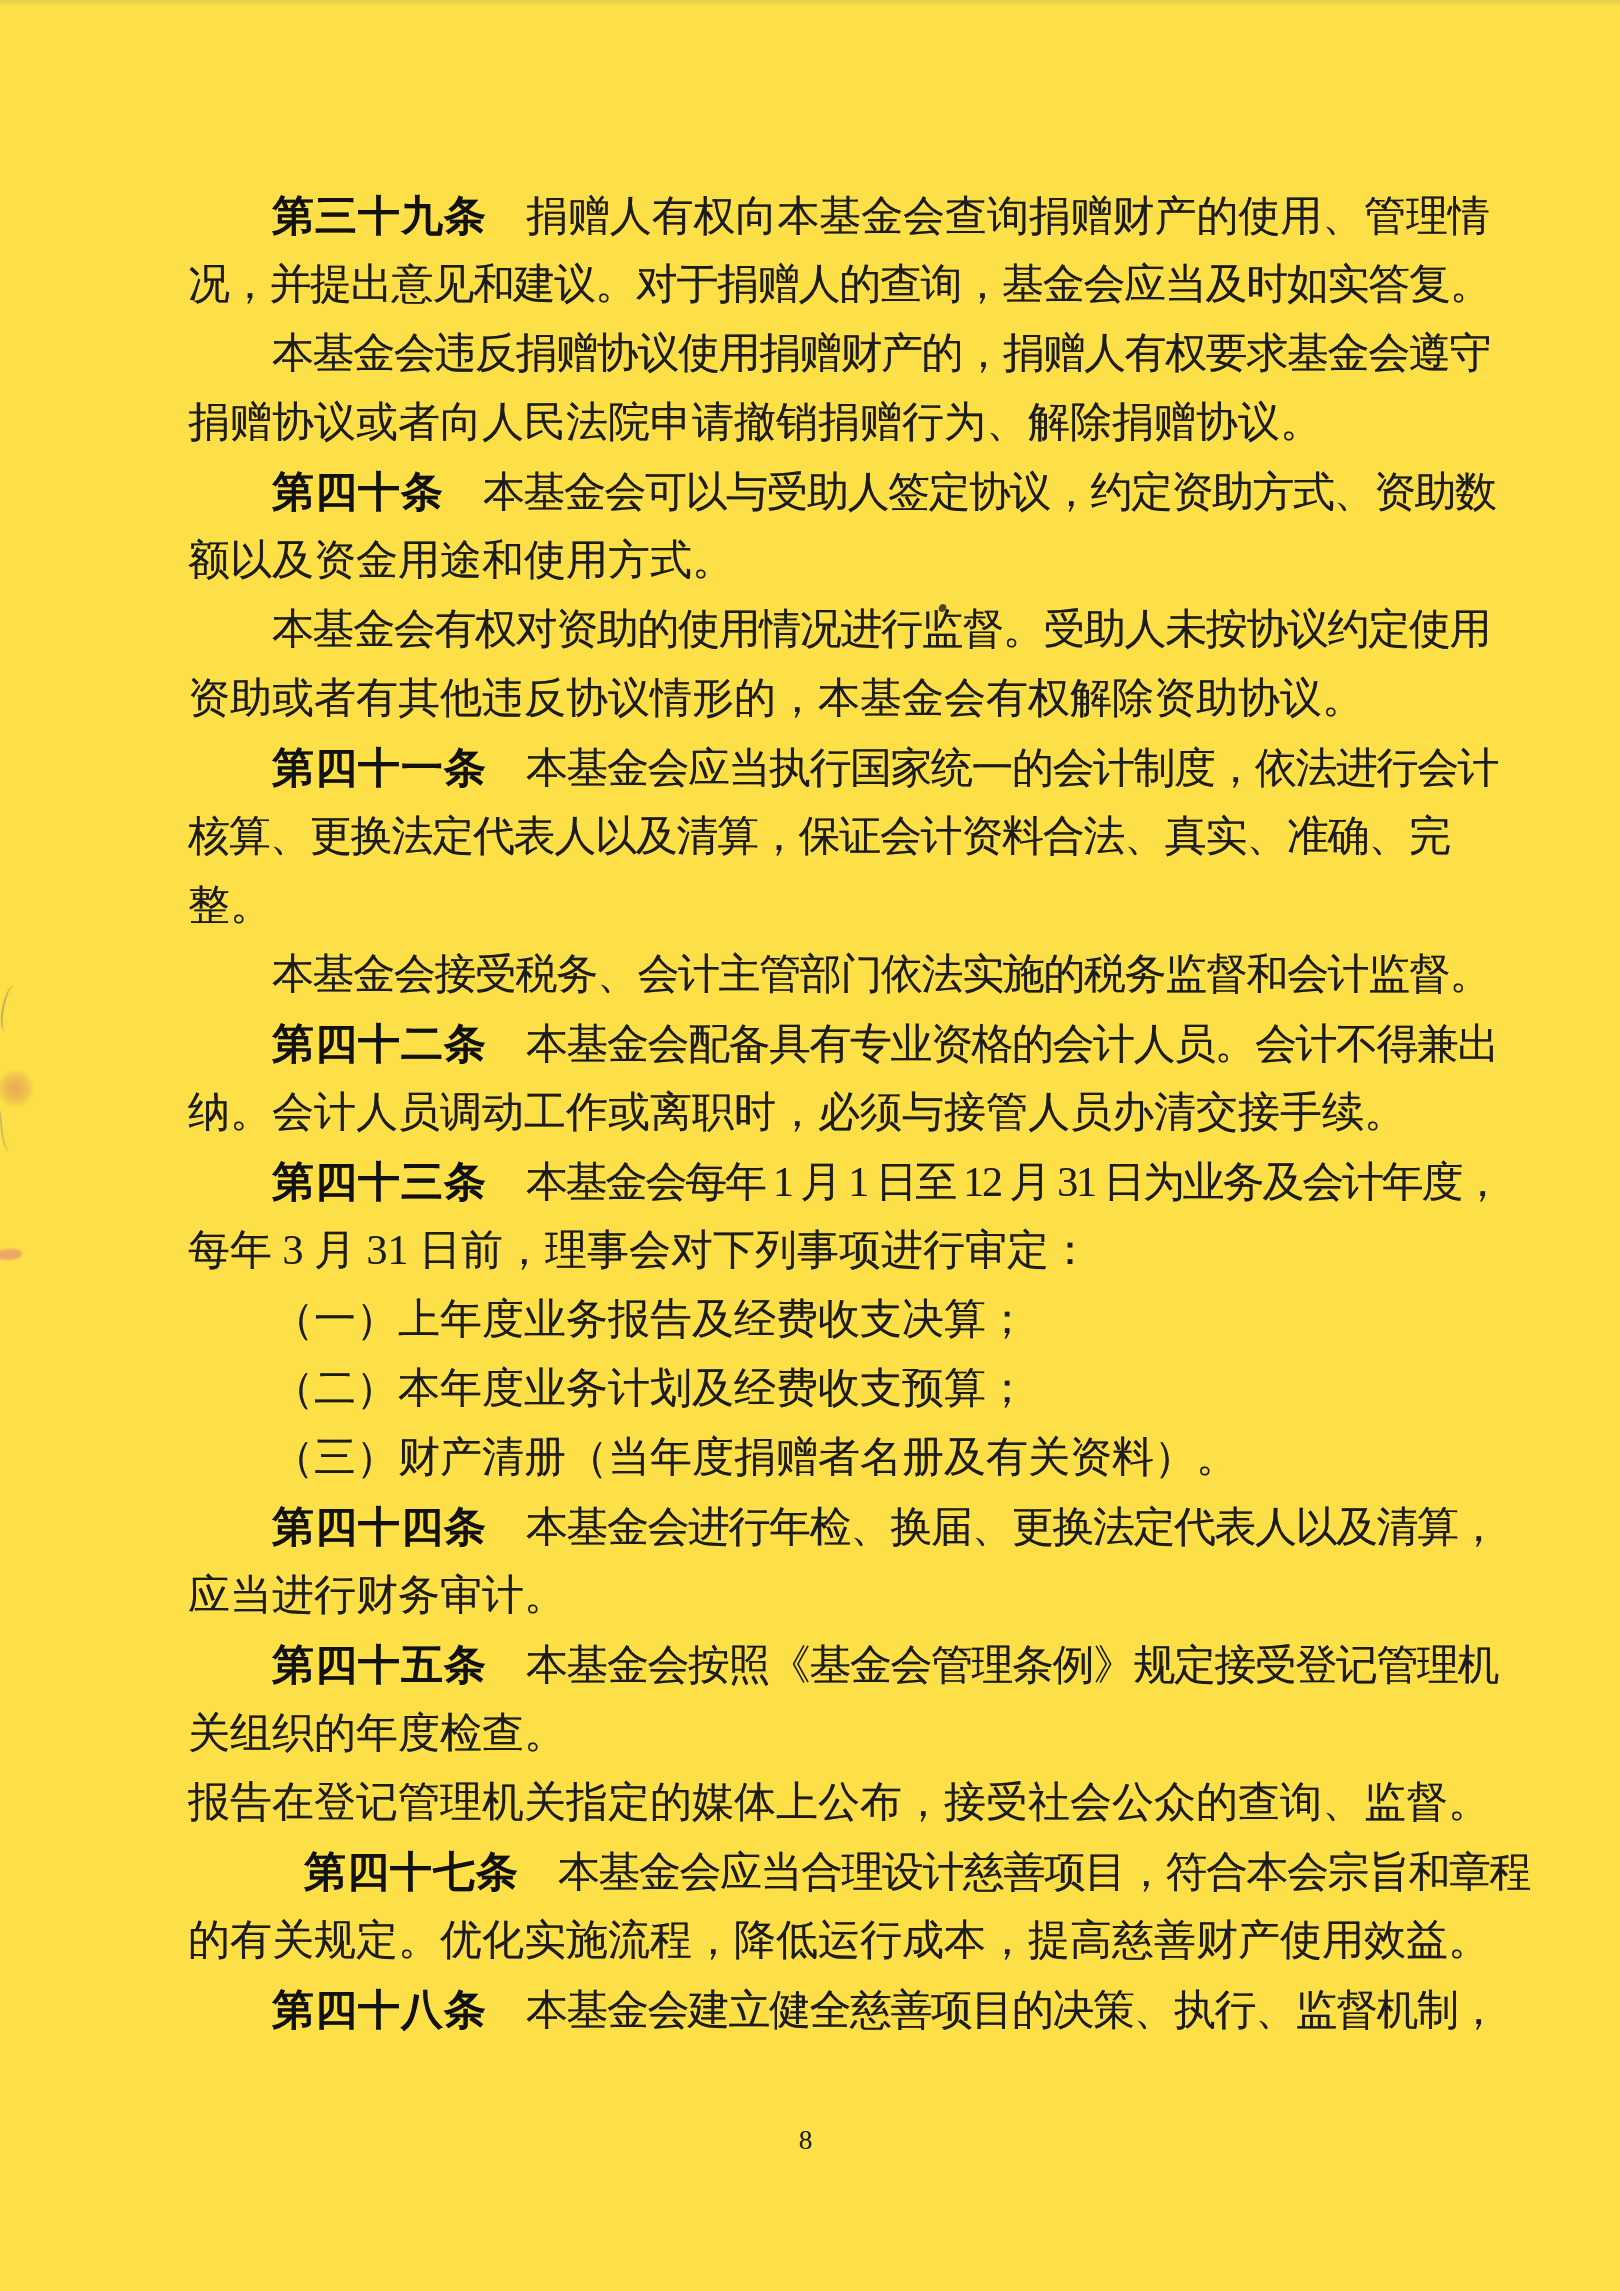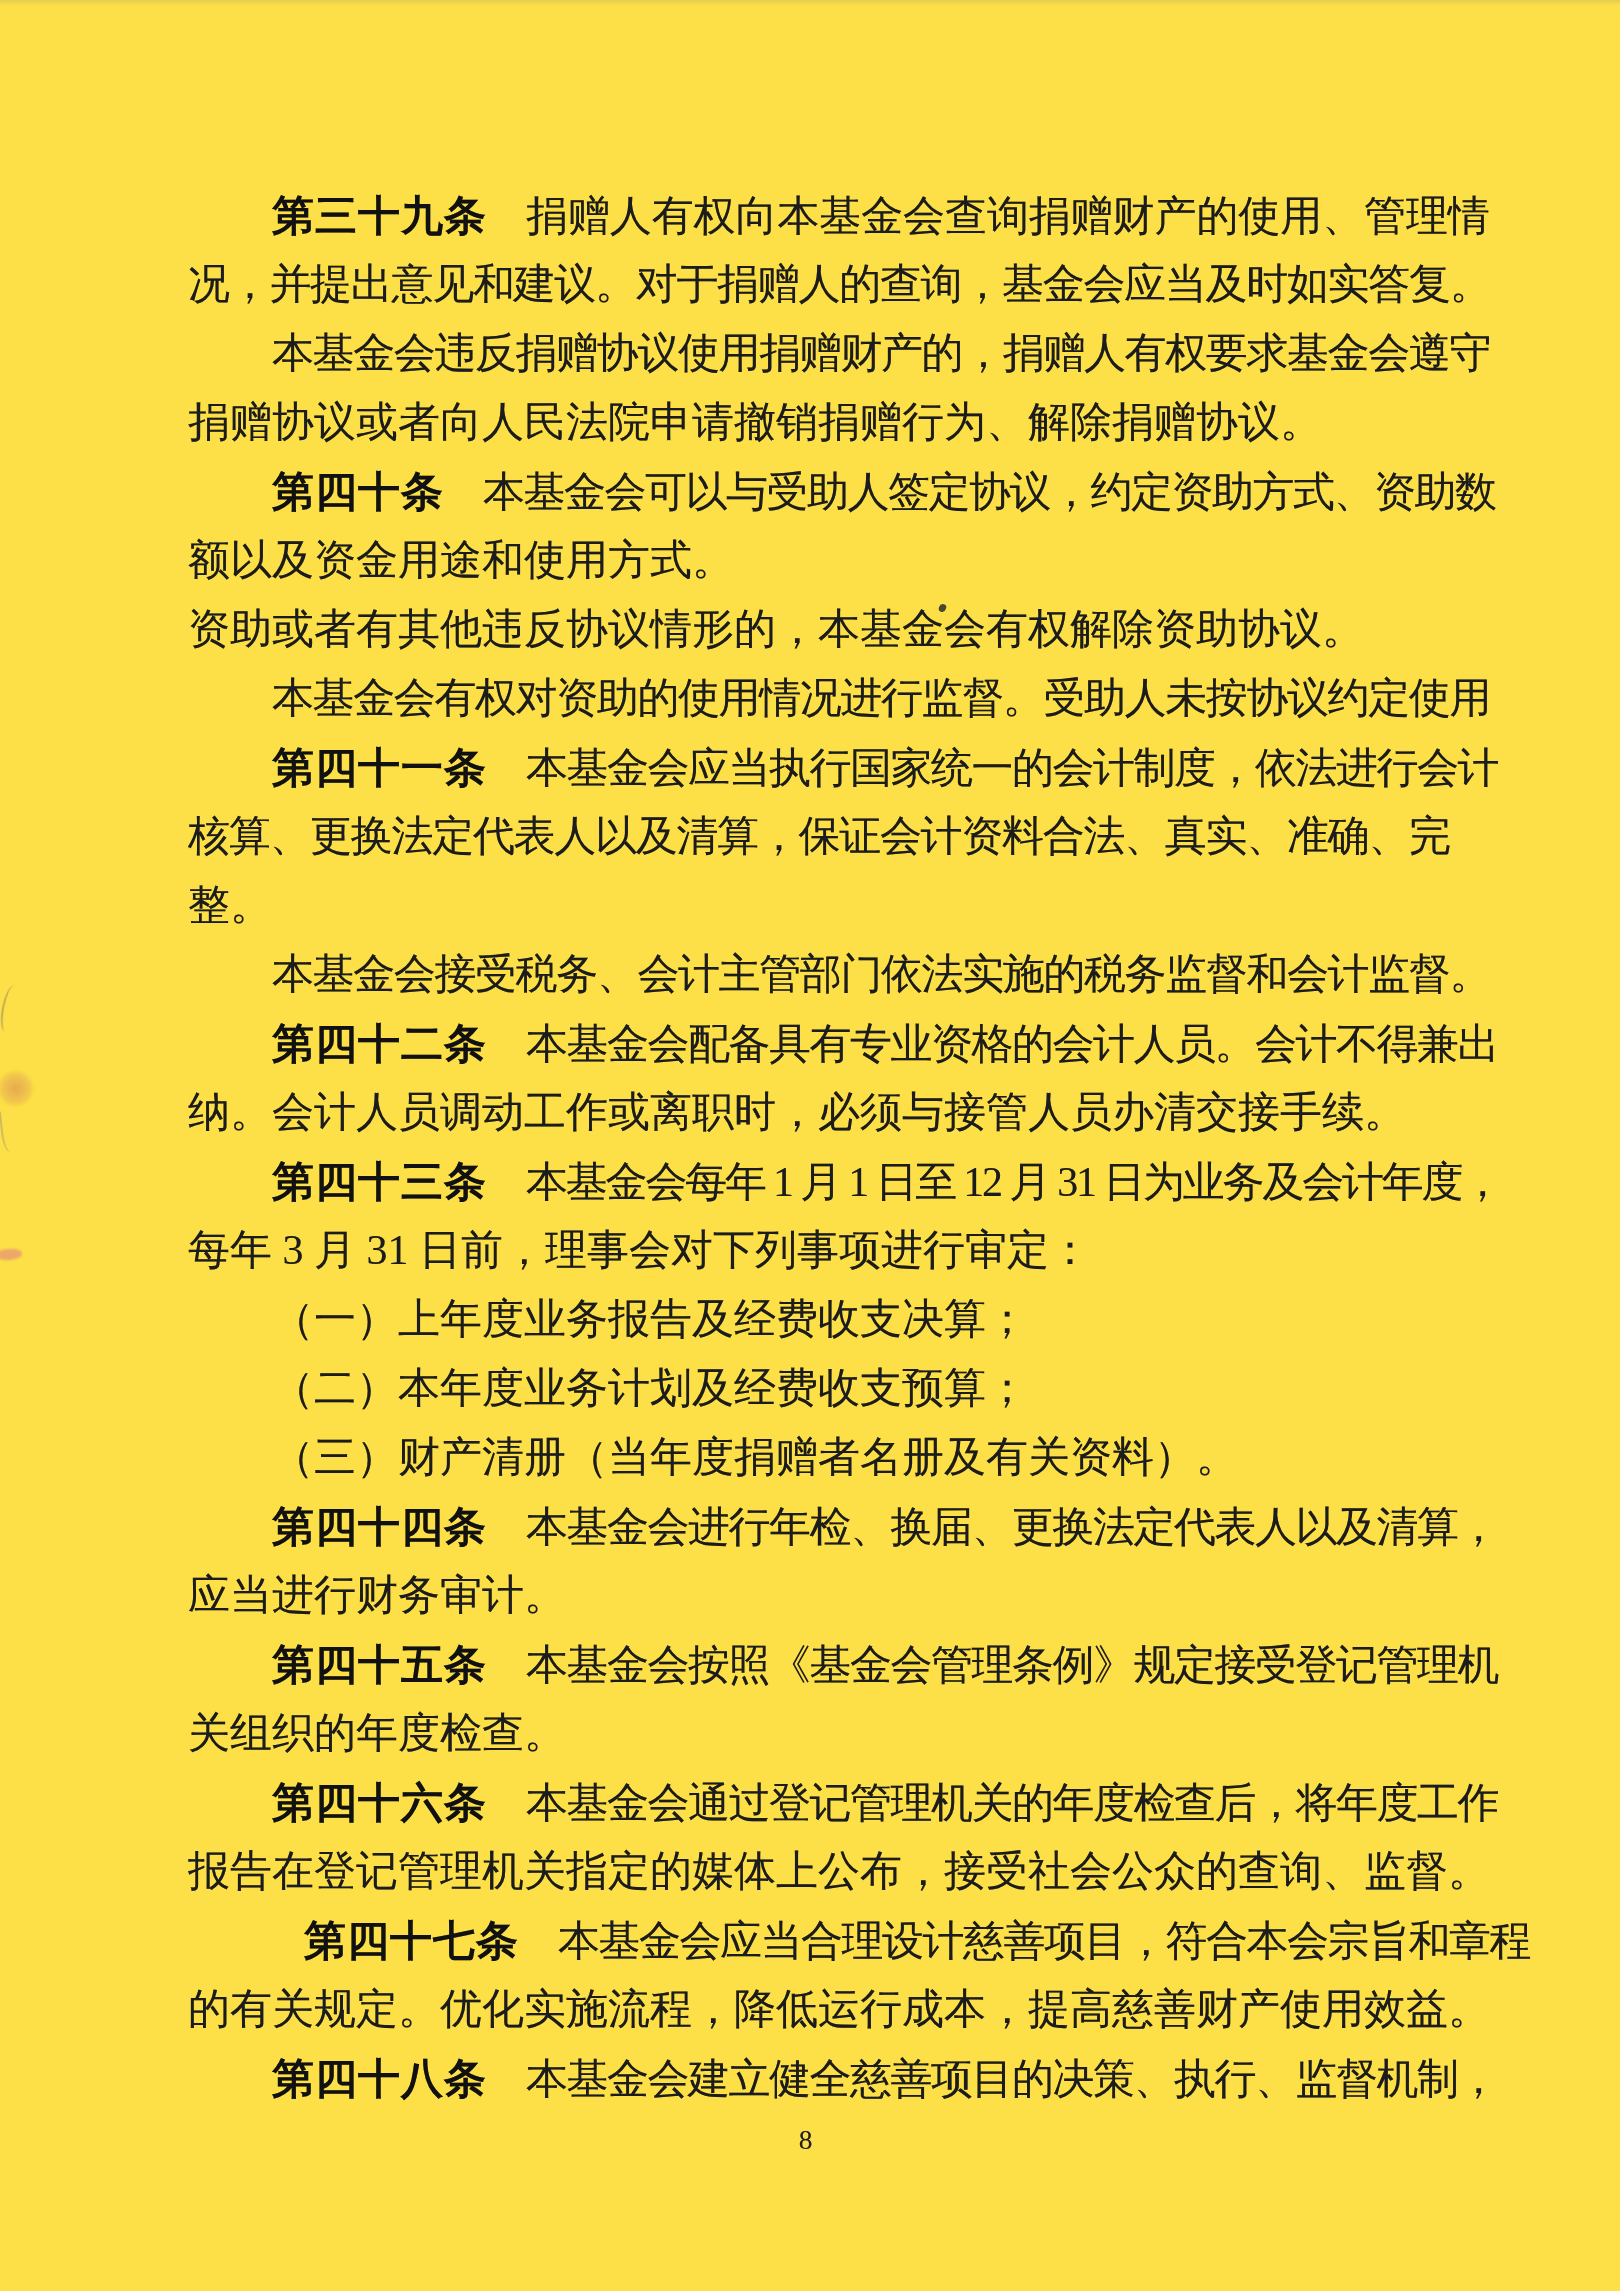--- a/index.html
+++ b/index.html
@@ -92,38 +92,37 @@
 <div class="page">
   <div class="scan-edge-top"></div>
 
   <div class="textblock" id="textblock">
       <div class="line first flush"><span class="t" style="letter-spacing: -0.1px;"><span class="num">第三十九条</span>捐赠人有权向本基金会查询捐赠财产的使用、管理情</span></div>
       <div class="line flush"><span class="t" style="letter-spacing: -1.3px; margin-top: 16px;">况，并提出意见和建议。对于捐赠人的查询，基金会应当及时如实答复。</span></div>
       <div class="line first flush"><span class="t" style="letter-spacing: -1.4px;">本基金会违反捐赠协议使用捐赠财产的，捐赠人有权要求基金会遵守</span></div>
       <div class="line"><span class="t">捐赠协议或者向人民法院申请撤销捐赠行为、解除捐赠协议。</span></div>
       <div class="line first flush"><span class="t" style="letter-spacing: -1.5px;"><span class="num">第四十条</span>本基金会可以与受助人签定协议，约定资助方式、资助数</span></div>
       <div class="line"><span class="t">额以及资金用途和使用方式。</span></div>
+      <div class="line first flush"><span class="t" style="letter-spacing: -1.4px;">本基金会有权对资助的使用情况进行监督。受助人未按协议约定使用</span></div>
       <div class="line"><span class="t">资助或者有其他违反协议情形的，本基金会有权解除资助协议。</span></div>
-      <div class="line first flush"><span class="t" style="letter-spacing: -1.4px;">本基金会有权对资助的使用情况进行监督。受助人未按协议约定使用</span></div>
       <div class="line first flush"><span class="t" style="letter-spacing: -1.5px;"><span class="num">第四十一条</span>本基金会应当执行国家统一的会计制度，依法进行会计</span></div>
       <div class="line flush"><span class="t" style="letter-spacing: -1.3px;">核算、更换法定代表人以及清算，保证会计资料合法、真实、准确、完</span></div>
       <div class="line"><span class="t">整。</span></div>
       <div class="line first flush"><span class="t" style="letter-spacing: -1.4px;">本基金会接受税务、会计主管部门依法实施的税务监督和会计监督。</span></div>
       <div class="line first flush"><span class="t" style="letter-spacing: -1.5px;"><span class="num">第四十二条</span>本基金会配备具有专业资格的会计人员。会计不得兼出</span></div>
       <div class="line"><span class="t">纳。会计人员调动工作或离职时，必须与接管人员办清交接手续。</span></div>
       <div class="line first flush"><span class="t" style="letter-spacing: -2.2px;"><span class="num">第四十三条</span>本基金会每年 1 月 1 日至 12 月 31 日为业务及会计年度，</span></div>
       <div class="line"><span class="t">每年 3 月 31 日前，理事会对下列事项进行审定：</span></div>
       <div class="line first"><span class="t">（一）上年度业务报告及经费收支决算；</span></div>
       <div class="line first"><span class="t">（二）本年度业务计划及经费收支预算；</span></div>
       <div class="line first"><span class="t">（三）财产清册（当年度捐赠者名册及有关资料）。</span></div>
       <div class="line first flush"><span class="t" style="letter-spacing: -1.5px;"><span class="num">第四十四条</span>本基金会进行年检、换届、更换法定代表人以及清算，</span></div>
       <div class="line"><span class="t">应当进行财务审计。</span></div>
       <div class="line first flush"><span class="t" style="letter-spacing: -1.5px;"><span class="num">第四十五条</span>本基金会按照《基金会管理条例》规定接受登记管理机</span></div>
       <div class="line"><span class="t">关组织的年度检查。</span></div>
-      <div class="line first flush"><span class="t" style="letter-spacing: -1.5px;"><span class="num">第四十六条</span>本基金会通过登记管理机关的年度检查后，将年度工作</span></div>
       <div class="line flush"><span class="t" style="letter-spacing: 0px;">报告在登记管理机关指定的媒体上公布，接受社会公众的查询、监督。</span></div>
       <div class="line first flush"><span class="t" style="letter-spacing: -1.5px; margin-left: 32px;"><span class="num">第四十七条</span>本基金会应当合理设计慈善项目，符合本会宗旨和章程</span></div>
       <div class="line flush"><span class="t" style="letter-spacing: 0px;">的有关规定。优化实施流程，降低运行成本，提高慈善财产使用效益。</span></div>
       <div class="line first flush"><span class="t" style="letter-spacing: -1.5px;"><span class="num">第四十八条</span>本基金会建立健全慈善项目的决策、执行、监督机制，</span></div>
     </div>
 
   <div class="page-number">8</div>
 
   <div class="artifact art-gray-curve-1"></div>
   <div class="artifact art-pink-smudge"></div>

